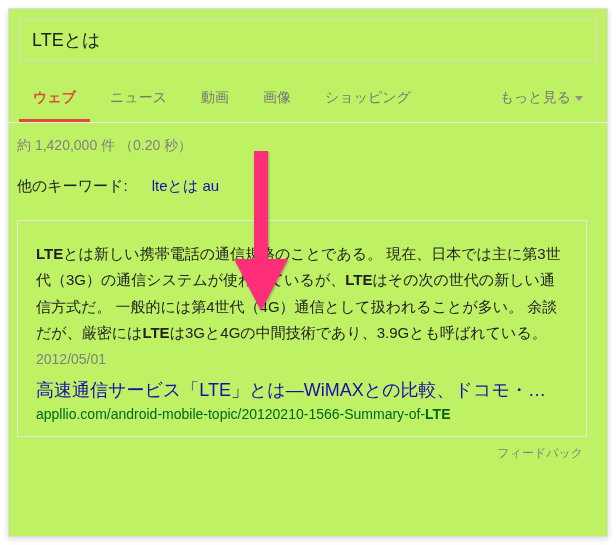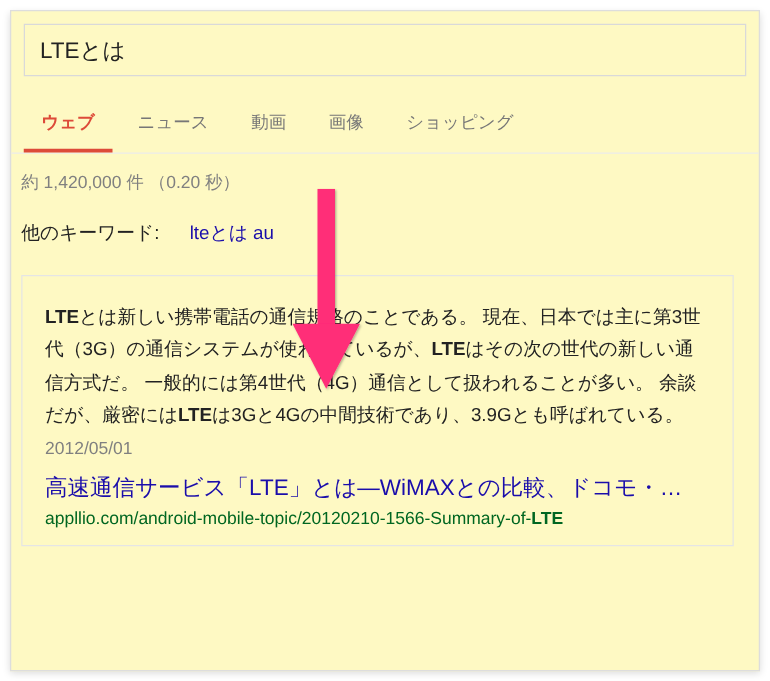--- a/index.html
+++ b/index.html
@@ -1,17 +1,17 @@
 <!DOCTYPE html>
 <html><head>
 <meta charset="utf-8">
 <style>
 * { margin: 0; padding: 0; box-sizing: border-box; }
 body { font-family: Arial, "Hiragino Kaku Gothic ProN", "メイリオ", sans-serif; background: #fff; width: 616px; height: 545px; padding: 8px; }
-.frame { border: 1px solid #ddd; box-shadow: 0 2px 6px rgba(0,0,0,0.15); background: #fef9c3; height: 100%; overflow: hidden; }
+.frame { border: 1px solid #ddd; box-shadow: 0 2px 6px rgba(0,0,0,0.15); background: #bef264; height: 100%; overflow: hidden; }
 .search-bar { border: 1px solid #d9d9d9; margin: 10px 10px 0 10px; padding: 8px 12px; font-size: 18px; color: #222; }
 .tabs { display: flex; border-bottom: 1px solid #ebebeb; padding: 0 10px; margin-top: 14px; gap: 6px; }
 .tab { padding: 14px 14px 12px; font-size: 14px; color: #777; cursor: pointer; border-bottom: 3px solid transparent; white-space: nowrap; }
 .tab.active { color: #dd4b39; border-bottom-color: #dd4b39; font-weight: bold; }
 .more { display: flex; align-items: center; gap: 4px; margin-left: auto; }
 .chevron { width: 0; height: 0; border-left: 4px solid transparent; border-right: 4px solid transparent; border-top: 5px solid #909090; display: inline-block; }
 .body { padding: 14px 20px 10px 8px; }
 .stats { color: #808080; font-size: 14px; margin-bottom: 22px; }
 .related { font-size: 15px; margin-bottom: 24px; color: #222; }
 .related a { color: #1a0dab; text-decoration: none; margin-left: 20px; }
@@ -32,20 +32,24 @@
 <div class="frame">
 
   <div class="search-bar">LTEとは</div>
 
   <div class="tabs">
     <div class="tab active">ウェブ</div>
     <div class="tab">ニュース</div>
     <div class="tab">動画</div>
     <div class="tab">画像</div>
     <div class="tab">ショッピング</div>
+    <div class="tab more">
+      <span>もっと見る</span>
+      <span class="chevron"></span>
+    </div>
   </div>
 
   <div class="body">
     <div class="stats">約 1,420,000 件 （0.20 秒）</div>
 
     <div class="related">
       <span>他のキーワード:</span>
       <a href="#">lteとは au</a>
     </div>
 
@@ -55,20 +59,21 @@
         <span class="date">2012/05/01</span>
       </div>
       <div class="title">
         <a href="#">高速通信サービス「LTE」とは―WiMAXとの比較、ドコモ・…</a>
       </div>
       <div class="url">
         <span>appllio.com/android-mobile-topic/20120210-1566-Summary-of-</span><b>LTE</b>
       </div>
     </div>
 
+    <div class="feedback">フィードバック</div>
   </div>
 </div>
 
 <svg class="arrow-overlay" width="80" height="170">
   <defs>
     <filter id="ds" x="-20%" y="-20%" width="140%" height="140%">
       <feDropShadow dx="1" dy="1" stdDeviation="1" flood-opacity="0.3"></feDropShadow>
     </filter>
   </defs>
   <g filter="url(#ds)">

